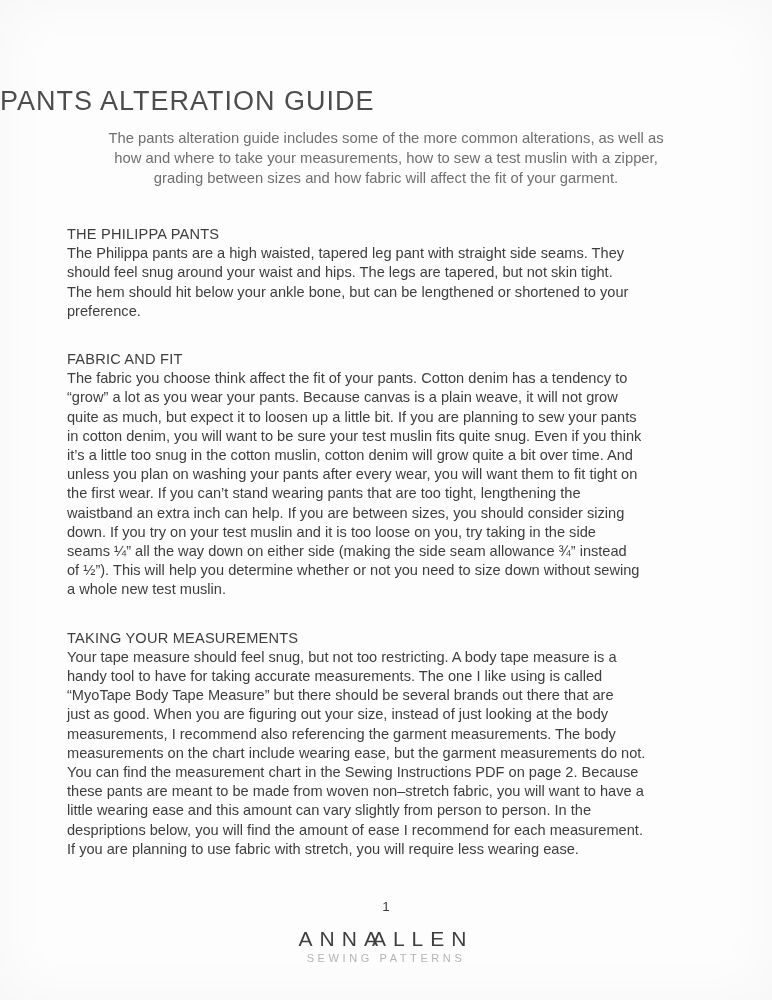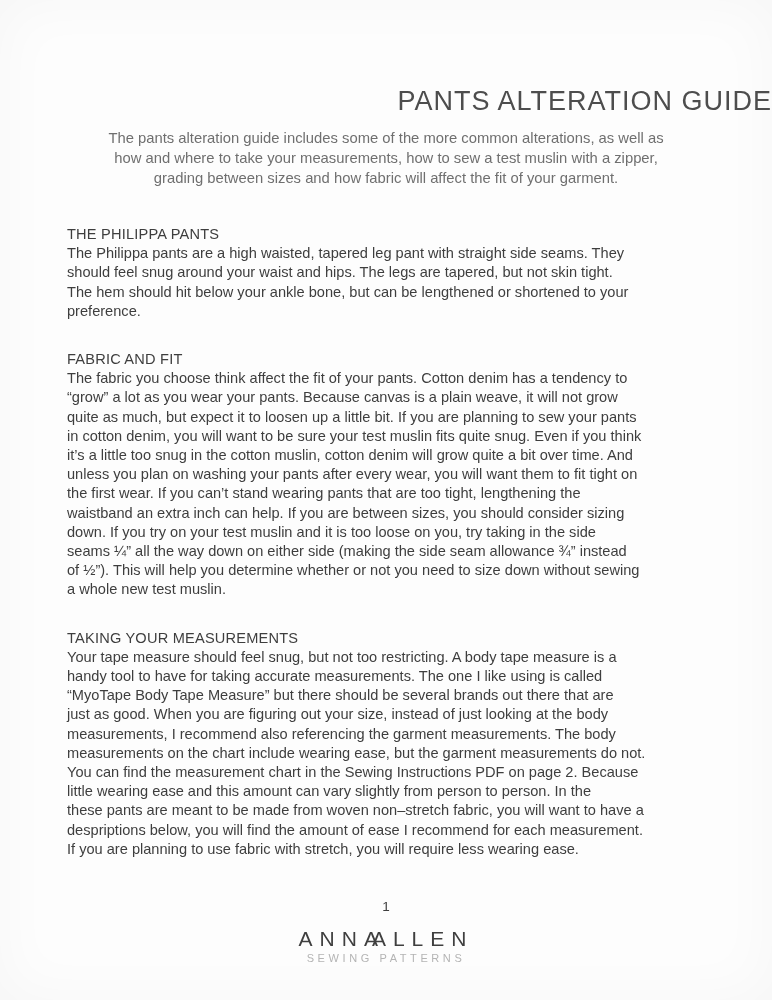--- a/index.html
+++ b/index.html
@@ -19,21 +19,21 @@
     margin: 0;
     background: var(--background);
     font-family: "Liberation Sans", sans-serif;
     color: var(--body-text);
     overflow: hidden;
     box-shadow: inset 0 0 60px rgba(0,0,0,0.03);
   }
   .doc-title {
     margin: 0;
     padding-top: 86px;
-    text-align: right;
+    text-align: left;
     font-size: 27px;
     font-weight: 300;
     letter-spacing: 1px;
     color: var(--title-text);
   }
   .intro {
     margin-top: 11px;
     text-align: center;
     color: var(--intro-text);
     font-size: 14.8px;
@@ -125,22 +125,22 @@
 
     <div class="section">
       <div class="heading">TAKING YOUR MEASUREMENTS</div>
       <div class="ln">Your tape measure should feel snug, but not too restricting. A body tape measure is a</div>
       <div class="ln">handy tool to have for taking accurate measurements. The one I like using is called</div>
       <div class="ln">“MyoTape Body Tape Measure” but there should be several brands out there that are</div>
       <div class="ln">just as good. When you are figuring out your size, instead of just looking at the body</div>
       <div class="ln">measurements, I recommend also referencing the garment measurements. The body</div>
       <div class="ln">measurements on the chart include wearing ease, but the garment measurements do not.</div>
       <div class="ln">You can find the measurement chart in the Sewing Instructions PDF on page 2. Because</div>
+      <div class="ln">these pants are meant to be made from woven non–stretch fabric, you will want to have a</div>
       <div class="ln">little wearing ease and this amount can vary slightly from person to person. In the</div>
-      <div class="ln">these pants are meant to be made from woven non–stretch fabric, you will want to have a</div>
       <div class="ln">despriptions below, you will find the amount of ease I recommend for each measurement.</div>
       <div class="ln">If you are planning to use fabric with stretch, you will require less wearing ease.</div>
     </div>
 
   </div>
 
   <div class="page-number">1</div>
 
   <div class="logo">
     <div class="logo-main"><span class="logo-left">ANNA</span><span class="logo-right">ALLEN</span></div>

